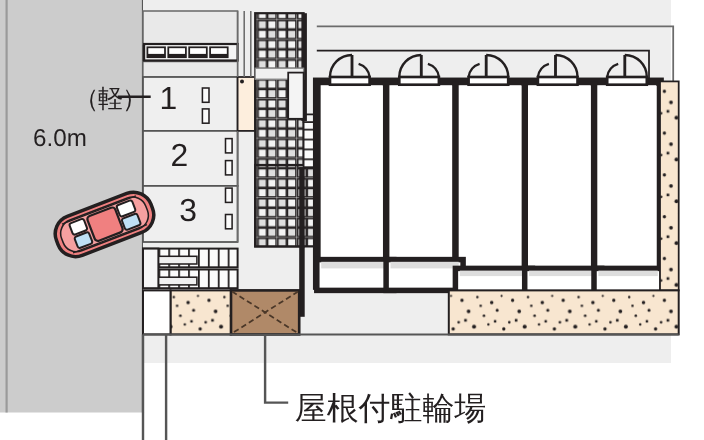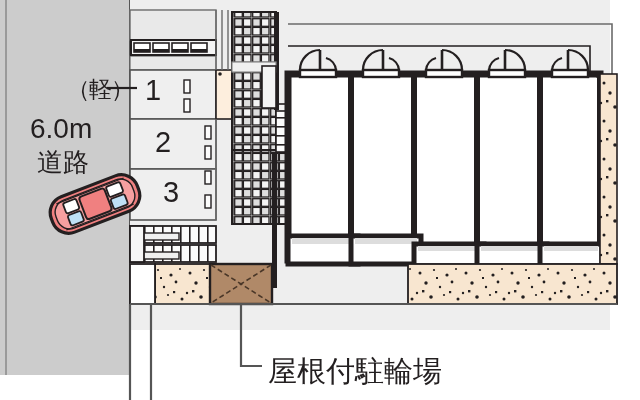--- a/index.html
+++ b/index.html
@@ -29,21 +29,21 @@
   }
   #label-kei {
     left: 67px;
     top: 74px;
     font-size: 23px;
     letter-spacing: -1px;
   }
   #label-road-width {
     left: 30px;
     top: 113px;
-    font-size: 28px;
+    font-size: 22px;
     letter-spacing: 0px;
   }
   #label-road-word {
     left: 37px;
     top: 145px;
     font-size: 26px;
   }
   #label-bicycle {
     left: 268px;
     top: 352px;
@@ -303,21 +303,20 @@
     </g>
 
     <line x1="130" y1="304" x2="617" y2="304" stroke="#555555" stroke-width="1.8"></line>
 
   </svg>
 
   <div class="lbl" id="label-kei">（軽）</div>
 
   <div class="lbl" id="label-road-width">6.0m</div>
 
-  <div class="lbl" id="label-road-word">道路</div>
 
   <div class="lbl" id="label-bicycle">屋根付駐輪場</div>
 
   <div class="stall-num" id="stall-1">1</div>
 
   <div class="stall-num" id="stall-2">2</div>
 
   <div class="stall-num" id="stall-3">3</div>
 
 </div>

